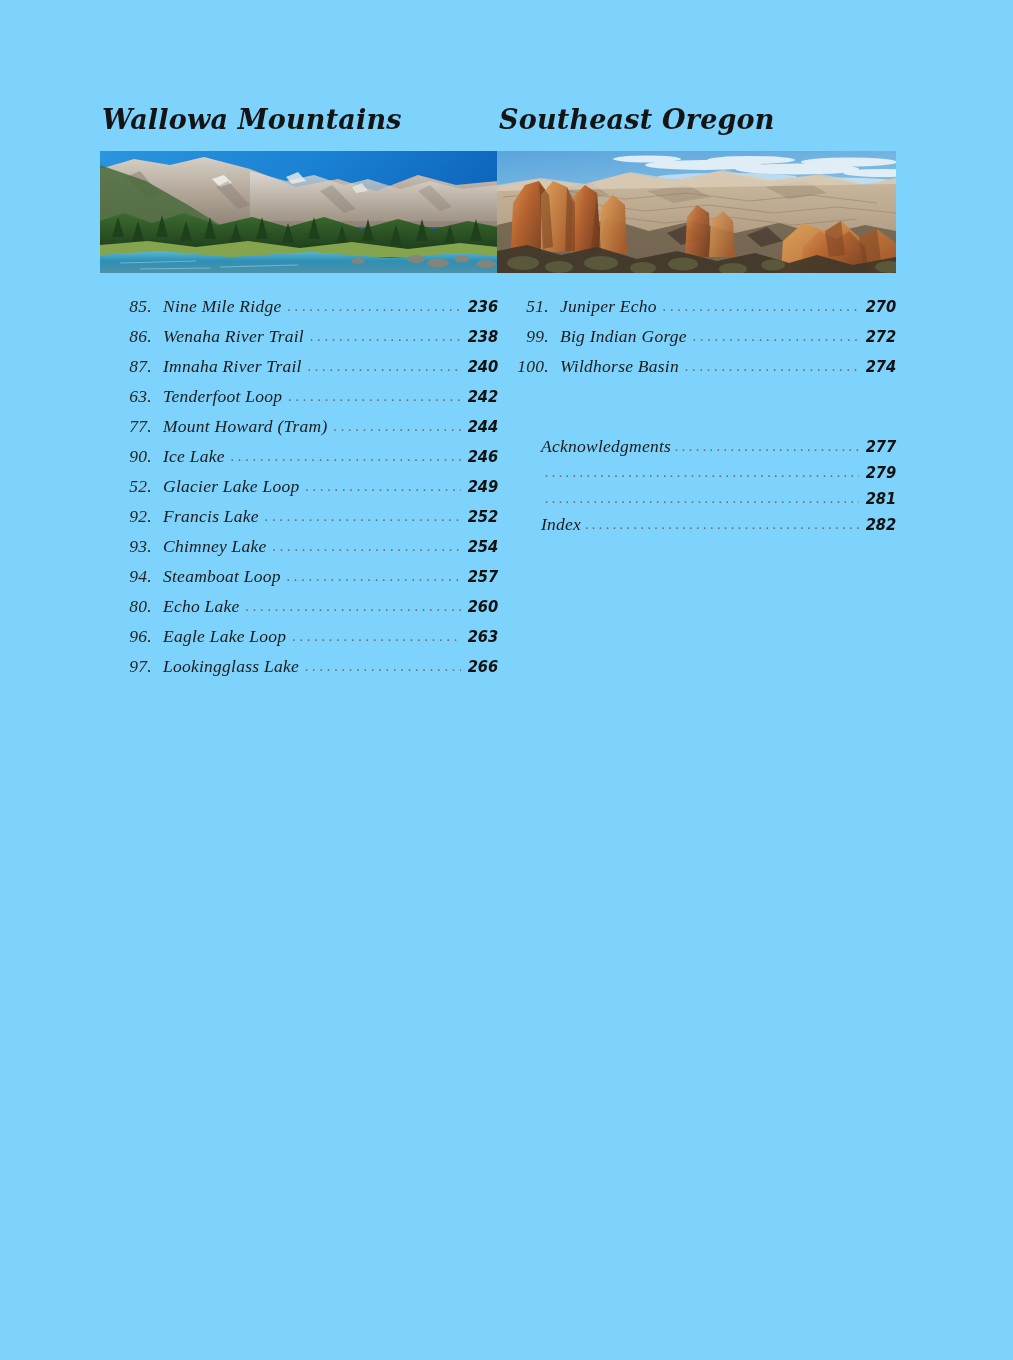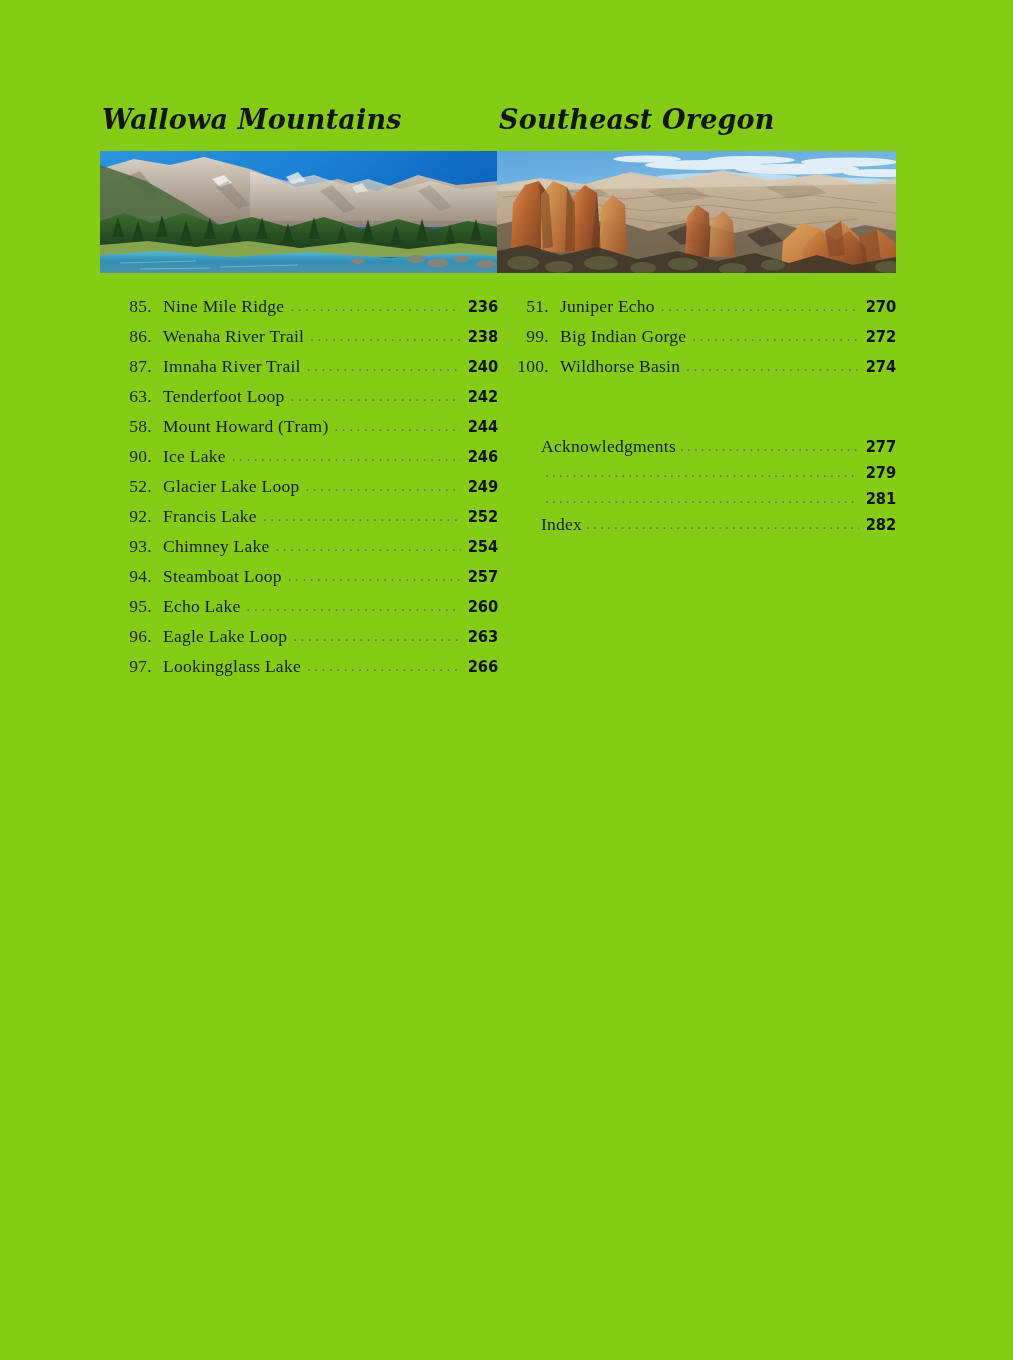--- a/index.html
+++ b/index.html
@@ -13,21 +13,21 @@
     position: relative;
     font-family: "Liberation Serif", serif;
     -webkit-font-smoothing: antialiased;
   }
 
   .page {
     position: absolute;
     left: 0; top: 0;
     width: 1013px;
     height: 1360px;
-    background: #84cc16;
+    background: #7dd3fc;
     overflow: hidden;
   }
 
   
   .col {
     position: absolute;
     top: 105px;
   }
   .col-left  { left: 100px;  width: 398px; }
   .col-right { left: 497px;  width: 399px; }
@@ -56,20 +56,21 @@
   .col-right .photo { width: 399px; }
 
   .photo svg { display: block; width: 100%; height: 100%; }
 
   
   .toc {
     margin: 0;
     padding: 0;
     list-style: none;
     margin-top: 19px;
+    font-style: italic;
   }
   .toc-row {
     display: flex;
     align-items: baseline;
     font-size: 17.5px;
     line-height: 29px;
     color: #1b1b1b;
     font-family: "Liberation Serif", serif;
   }
   .toc-num {
@@ -231,21 +232,21 @@
         <span class="leader"></span>
         <span class="toc-page">240</span>
       </li>
       <li class="toc-row">
         <span class="toc-num">63.</span>
         <span class="toc-label">Tenderfoot Loop</span>
         <span class="leader"></span>
         <span class="toc-page">242</span>
       </li>
       <li class="toc-row">
-        <span class="toc-num">58.</span>
+        <span class="toc-num">77.</span>
         <span class="toc-label">Mount Howard (Tram)</span>
         <span class="leader"></span>
         <span class="toc-page">244</span>
       </li>
       <li class="toc-row">
         <span class="toc-num">90.</span>
         <span class="toc-label">Ice Lake</span>
         <span class="leader"></span>
         <span class="toc-page">246</span>
       </li>
@@ -267,21 +268,21 @@
         <span class="leader"></span>
         <span class="toc-page">254</span>
       </li>
       <li class="toc-row">
         <span class="toc-num">94.</span>
         <span class="toc-label">Steamboat Loop</span>
         <span class="leader"></span>
         <span class="toc-page">257</span>
       </li>
       <li class="toc-row">
-        <span class="toc-num">95.</span>
+        <span class="toc-num">80.</span>
         <span class="toc-label">Echo Lake</span>
         <span class="leader"></span>
         <span class="toc-page">260</span>
       </li>
       <li class="toc-row">
         <span class="toc-num">96.</span>
         <span class="toc-label">Eagle Lake Loop</span>
         <span class="leader"></span>
         <span class="toc-page">263</span>
       </li>

